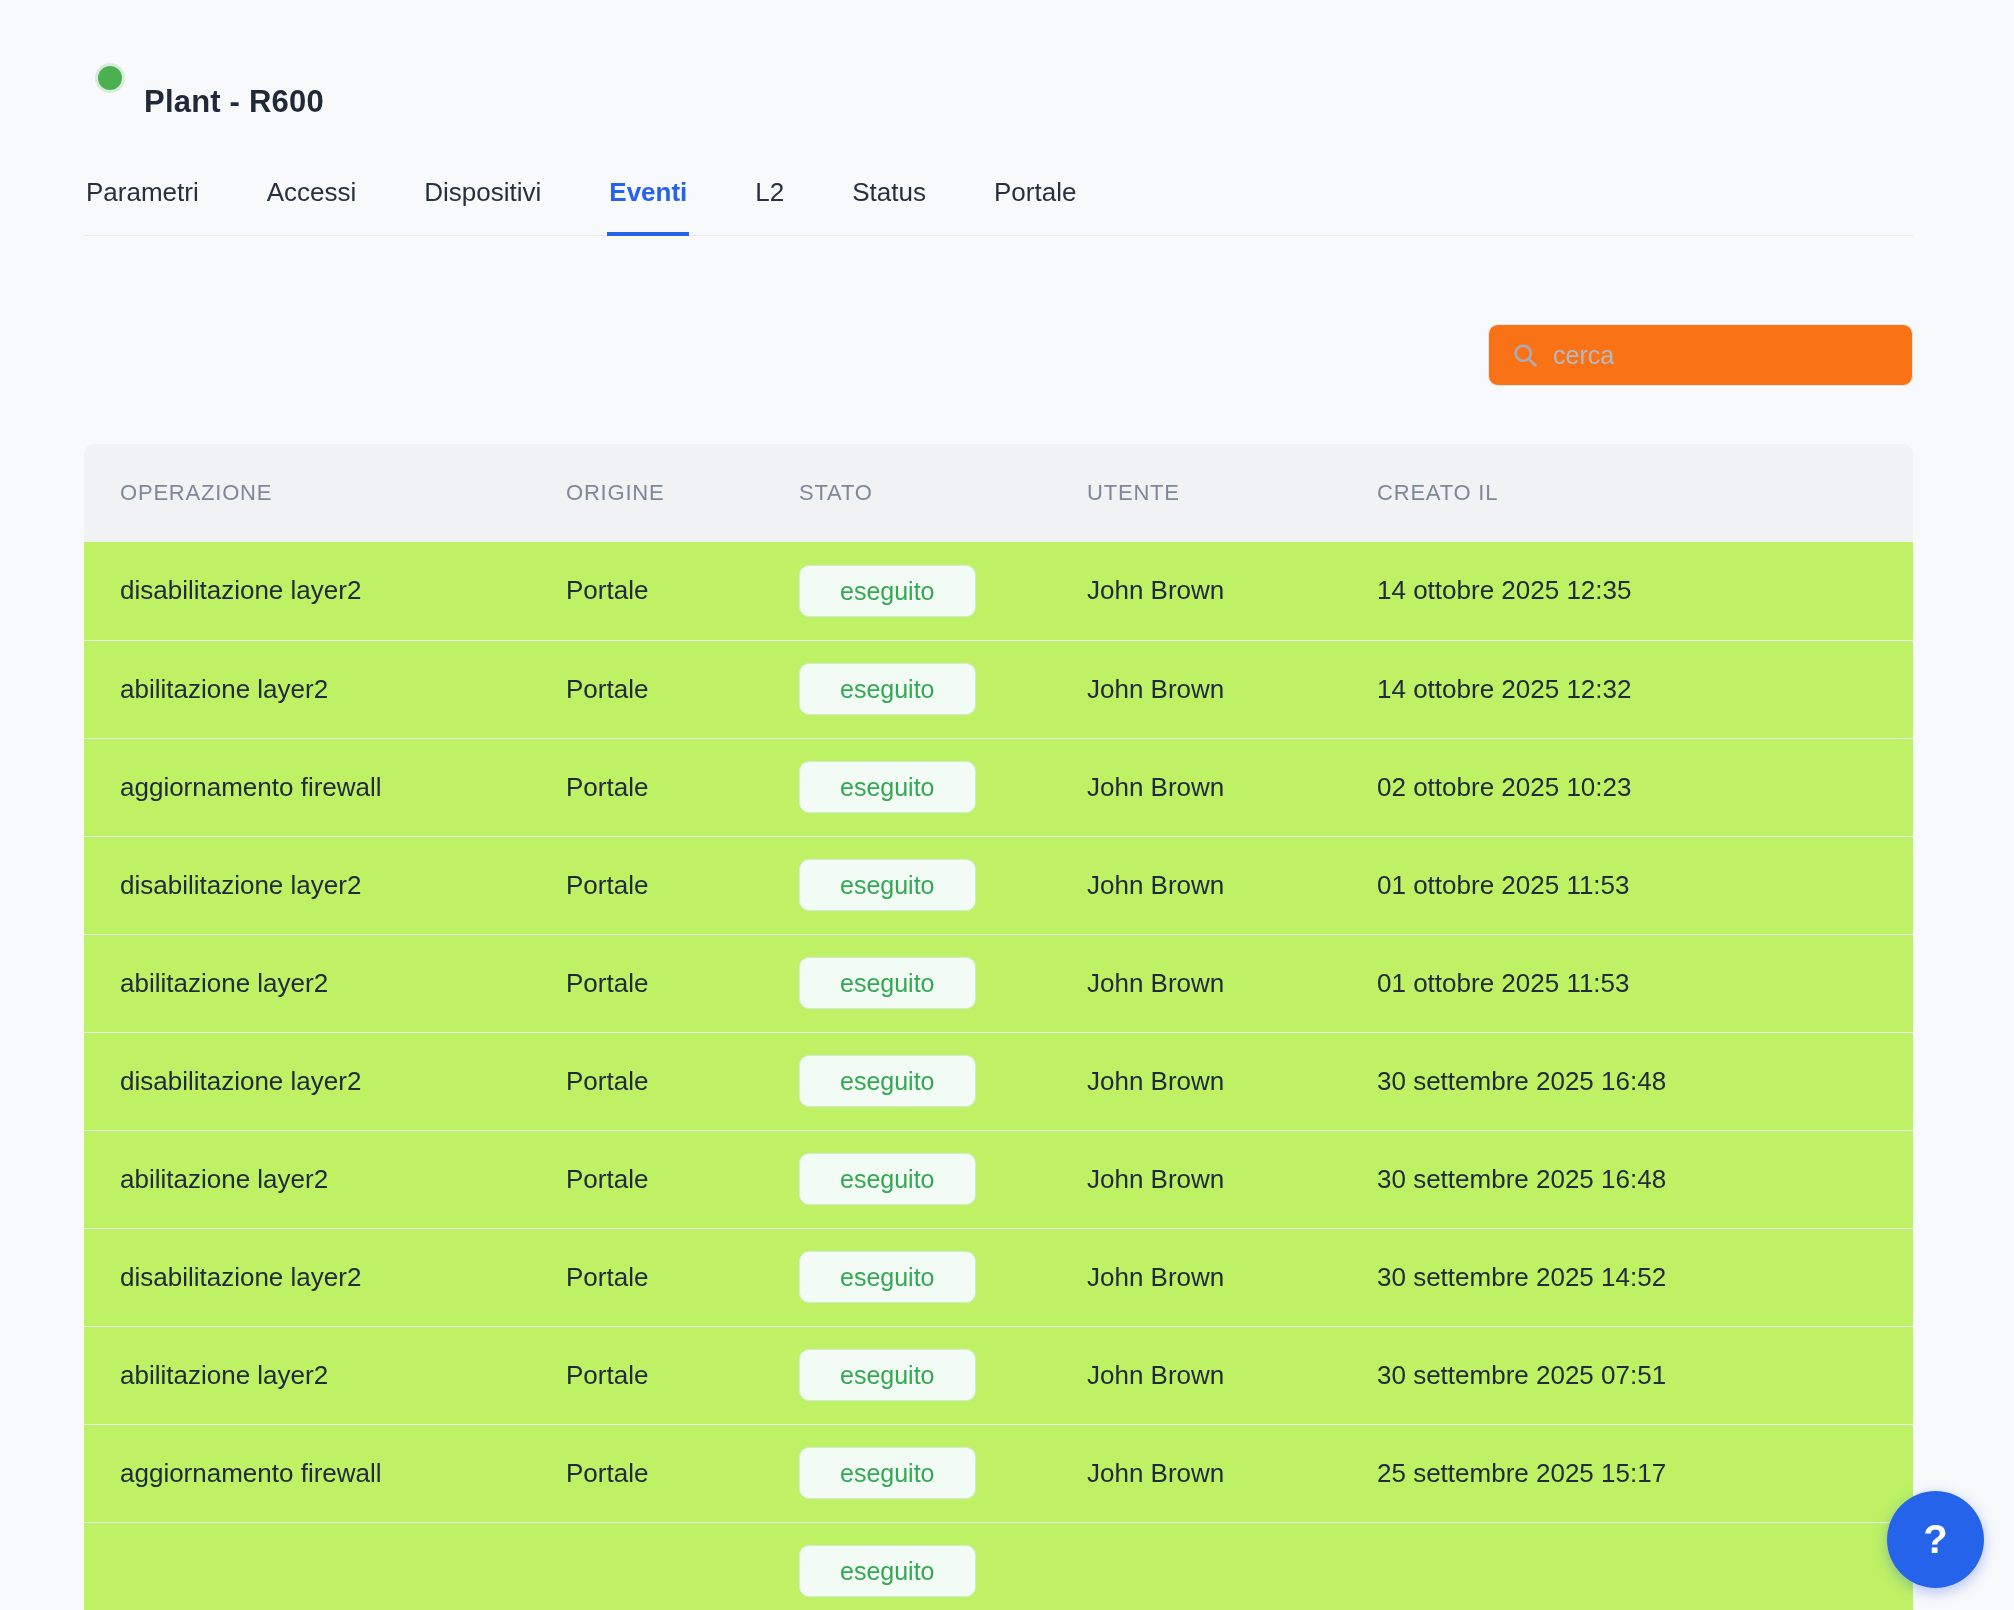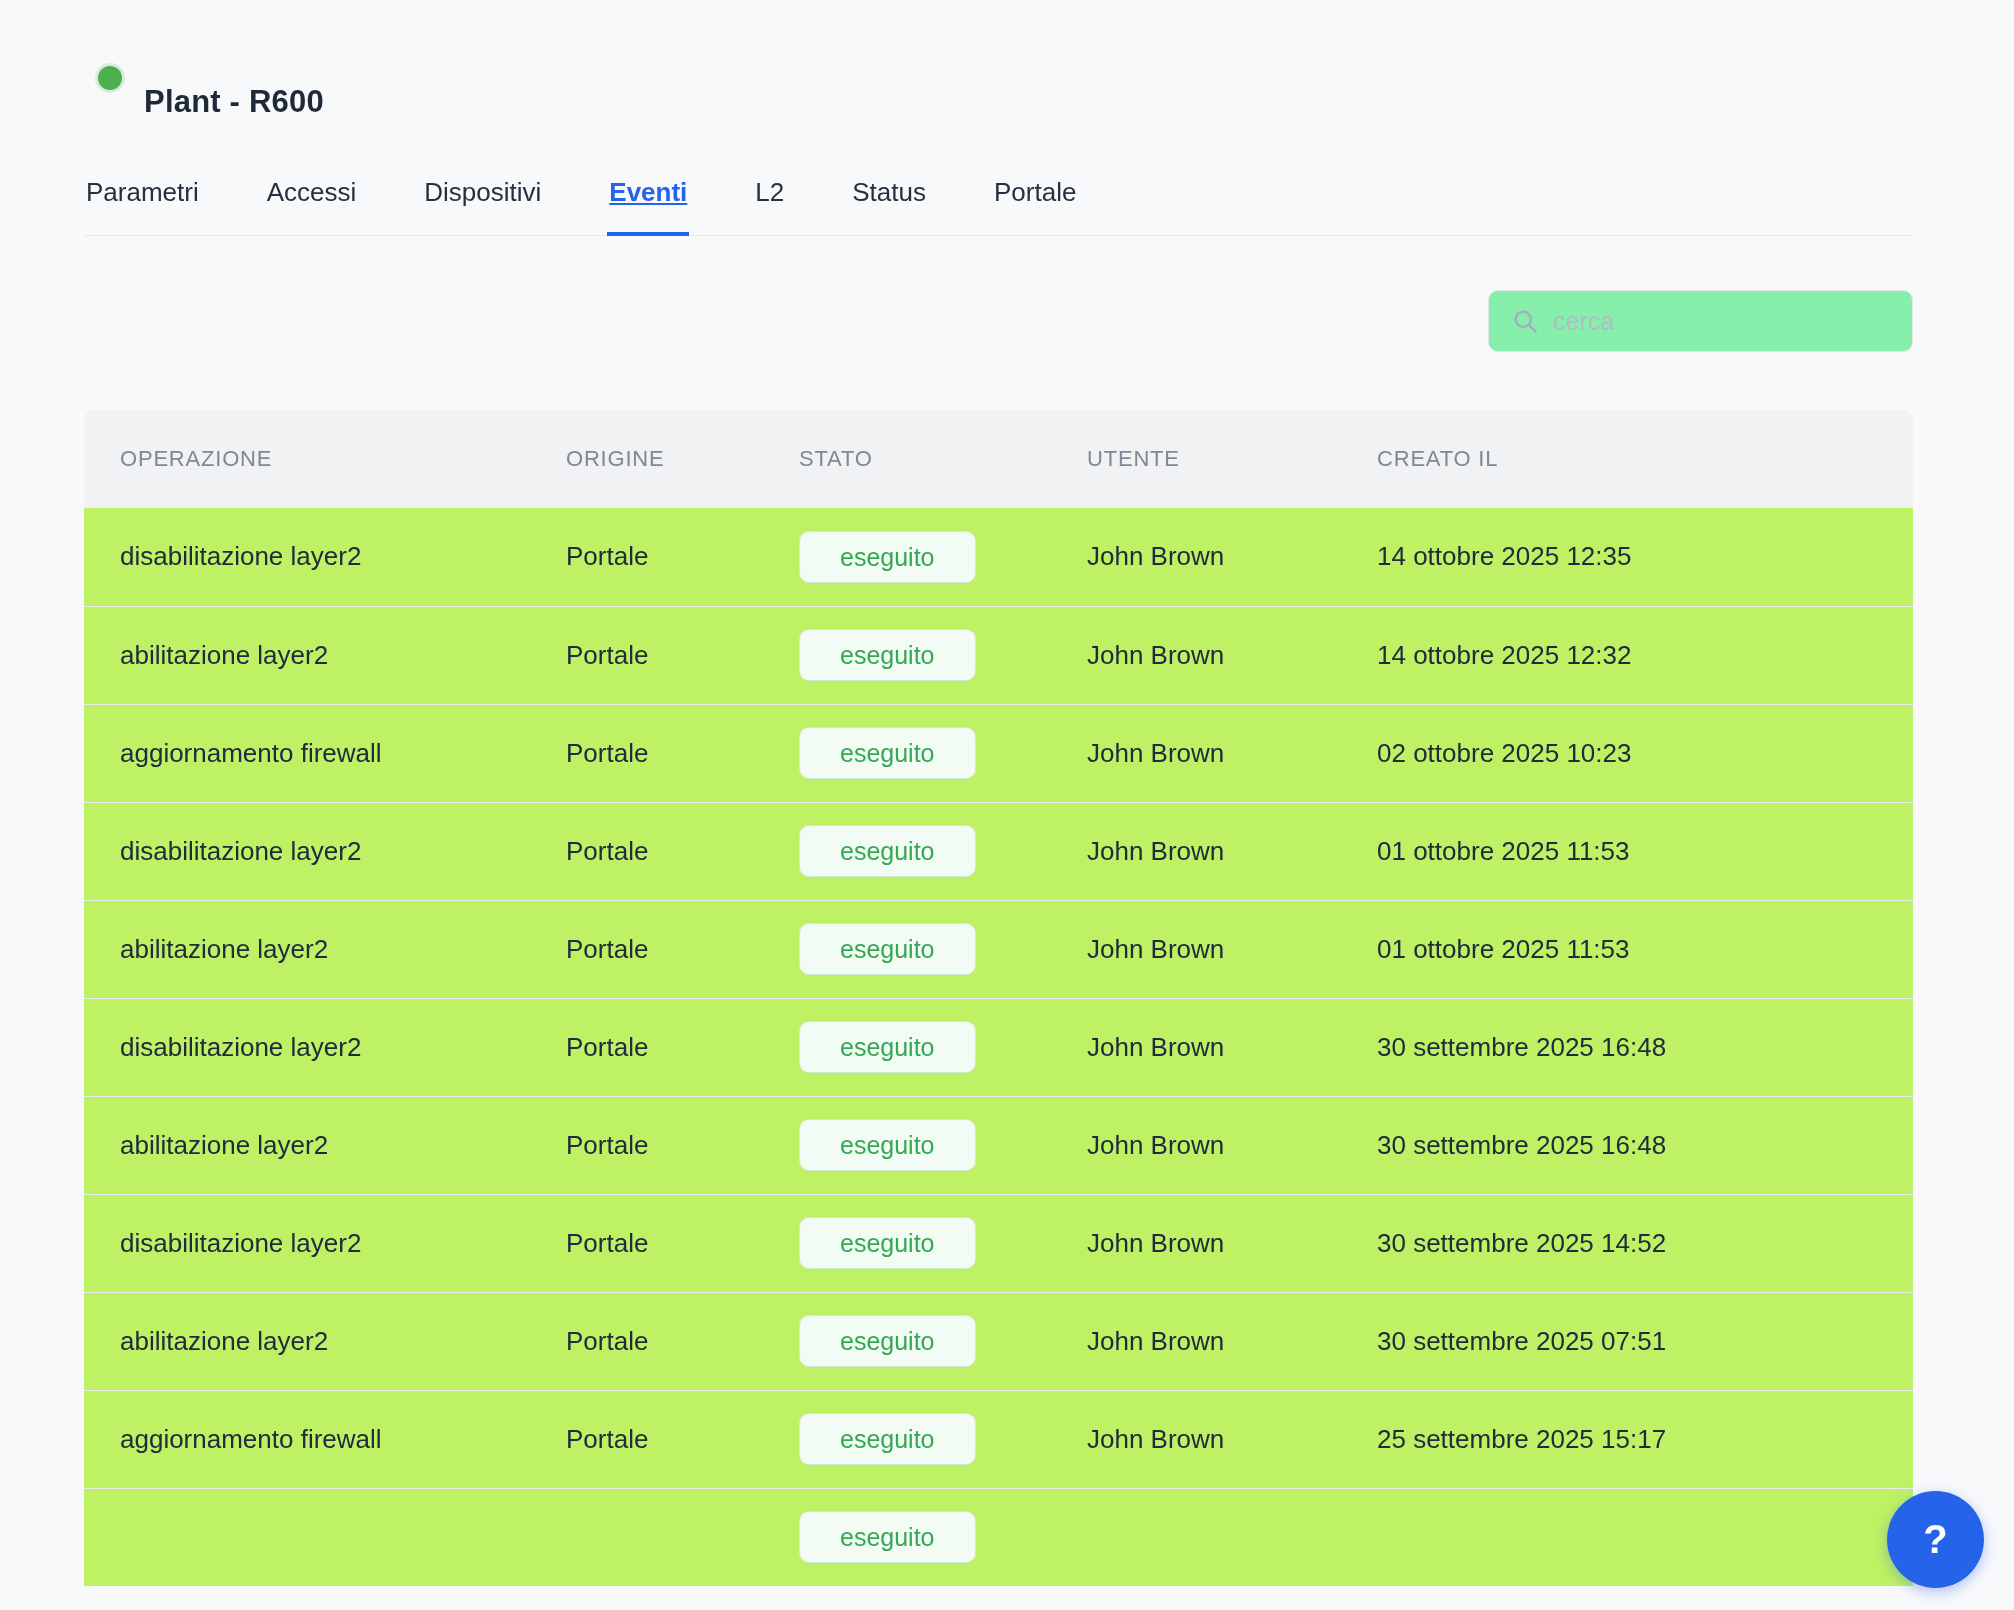--- a/index.html
+++ b/index.html
@@ -59,39 +59,39 @@
     padding: 0 2px 24px 2px;
     border-bottom: 4px solid transparent;
     margin-bottom: -1px;
     cursor: pointer;
     line-height: 32px;
   }
   .tab.active {
     color: var(--accent-blue, #2563eb);
     font-weight: 600;
     border-bottom-color: var(--accent-blue, #2563eb);
-    text-decoration: underline;
   }
 
   
   .toolbar {
     display: flex;
     justify-content: flex-end;
     margin-top: 54px;
   }
   .search-box {
     display: flex;
     align-items: center;
     gap: 14px;
     width: 425px;
     height: 62px;
-    background: #86efac;
+    background: #f97316;
     border: 1.5px solid #e2e5ea;
     border-radius: 10px;
     padding: 0 22px;
+    margin-top: 34px;
   }
   .search-box svg { flex: 0 0 auto; }
   .search-input {
     border: none;
     outline: none;
     background: transparent;
     font-family: inherit;
     font-size: 25px;
     color: #333c4d;
     width: 100%;

